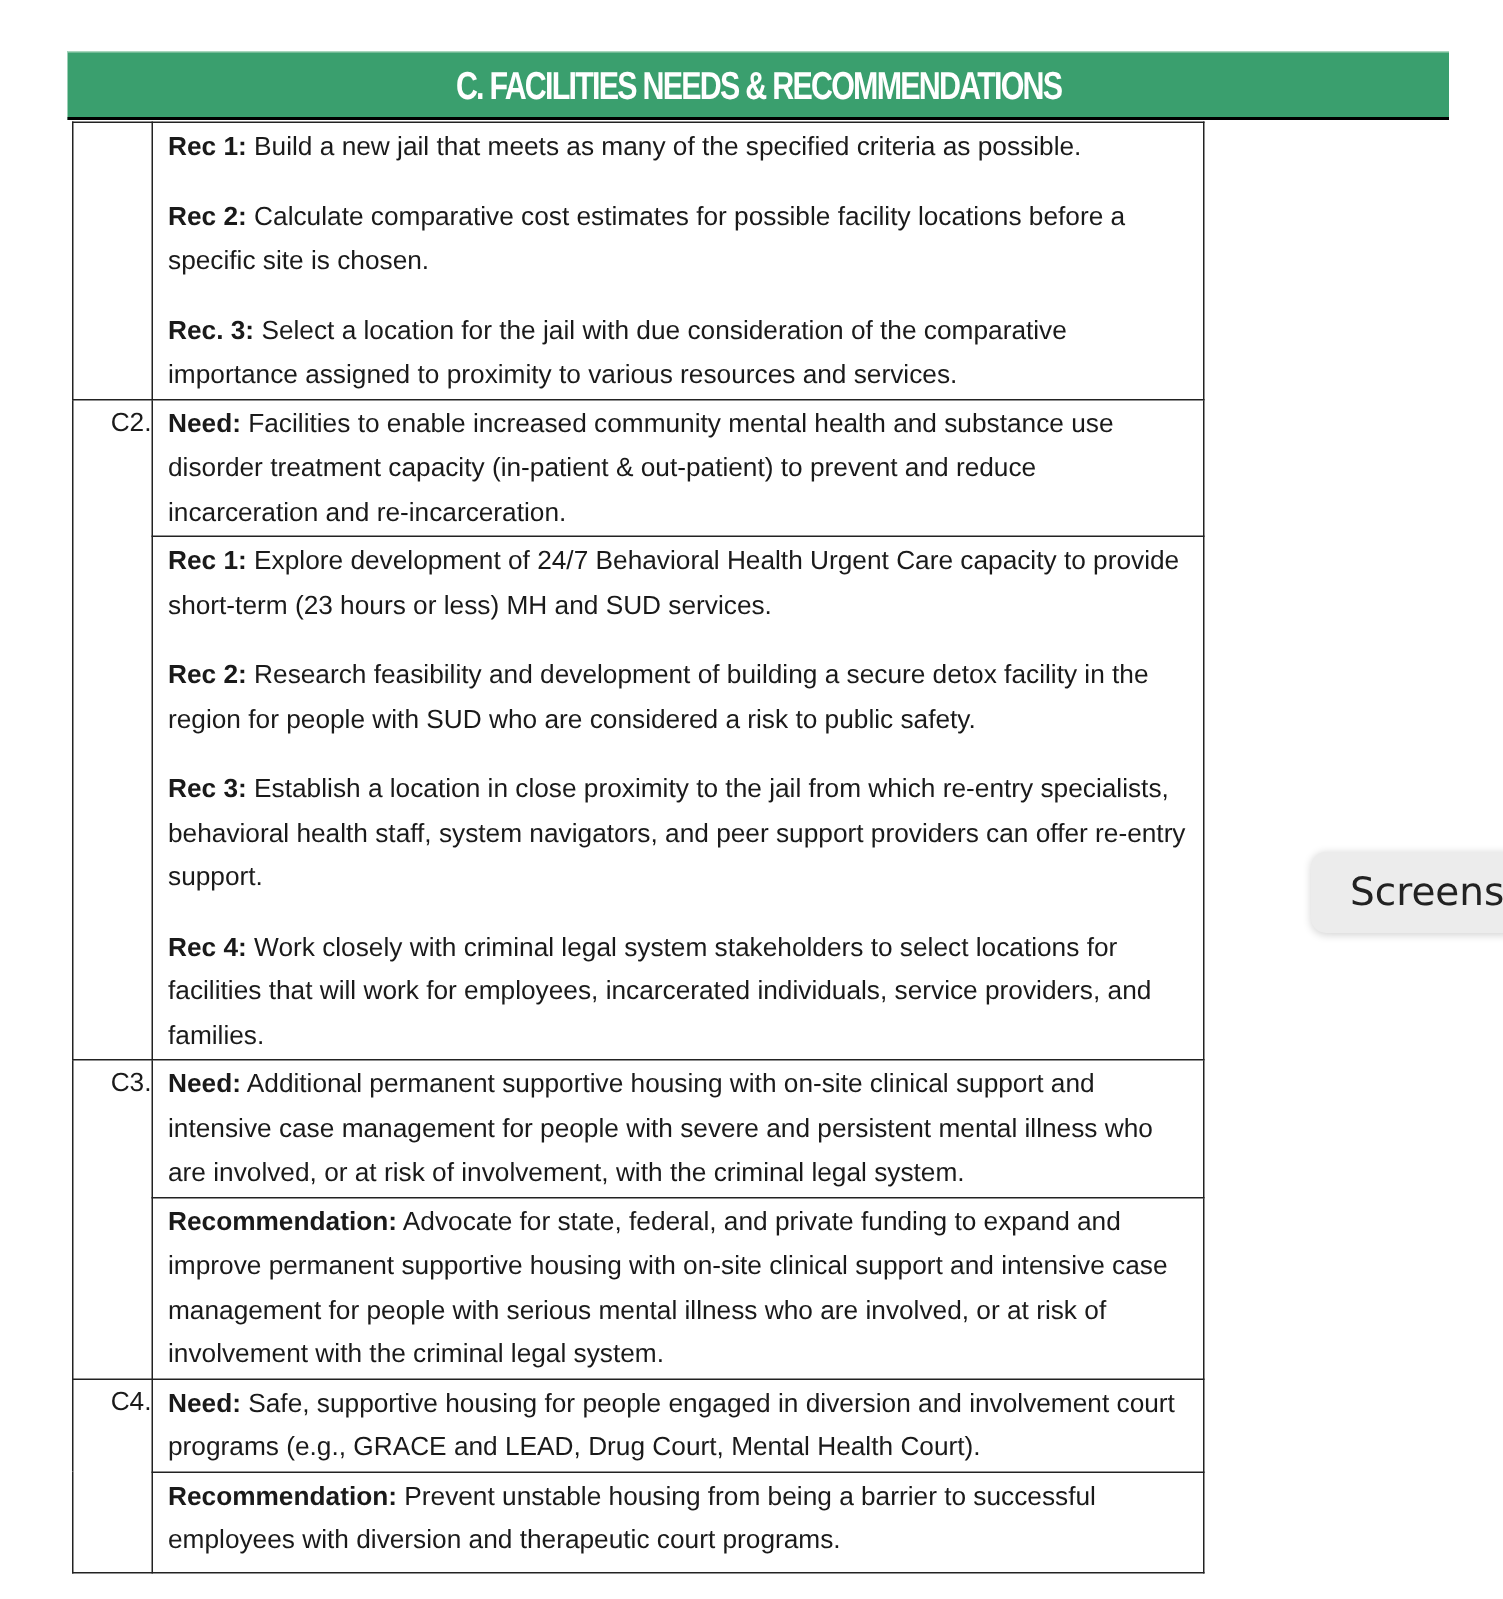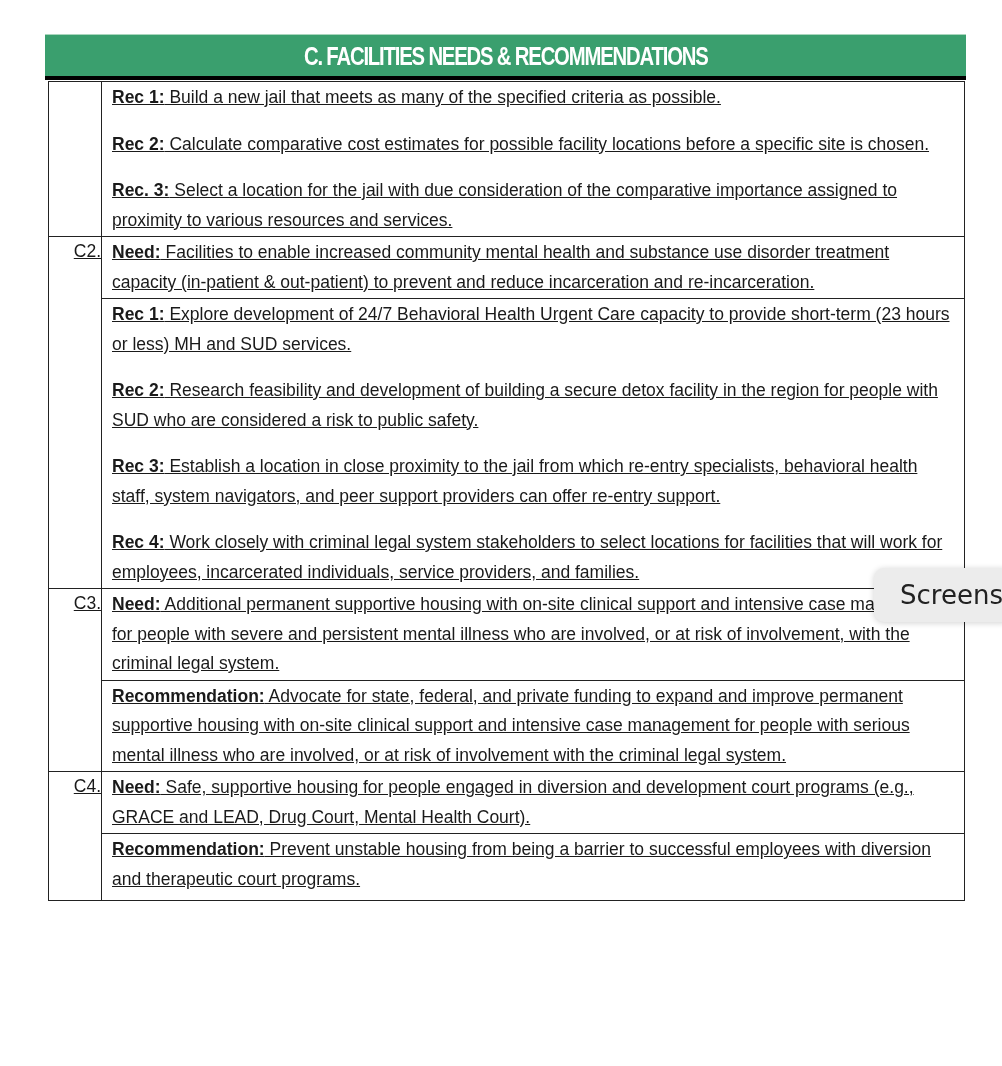--- a/index.html
+++ b/index.html
@@ -16,44 +16,43 @@
       color: #1a1a1a;
     }
     .header-band {
       position: absolute;
       left: 45px;
       top: 34px;
       width: 921px;
       height: 46px;
       background: #3a9f6e;
       border-top: 1px solid #a9d6bd;
-      border-bottom: 4px solid #000000;
+      border-bottom: 2px solid #000000;
       box-sizing: border-box;
       display: flex;
       align-items: center;
       justify-content: center;
     }
     .header-title {
       color: #ffffff;
       font-family: "Liberation Sans", sans-serif;
       font-weight: bold;
       font-size: 26px;
       letter-spacing: -1.5px;
       transform: scaleX(0.78);
       white-space: nowrap;
       padding-top: 2px;
     }
     table.facilities {
       position: absolute;
       left: 48px;
       top: 81px;
-      width: 917px;
+      width: 755px;
       border-collapse: collapse;
       table-layout: fixed;
-      text-decoration: underline;
     }
     table.facilities td {
       border: 1px solid #222222;
       vertical-align: top;
       font-size: 17.5px;
       line-height: 29.5px;
       padding: 0;
     }
     td.id-cell {
       width: 53px;
@@ -150,21 +149,21 @@
       <td class="body-cell">
         <p><span class="lbl">Recommendation:</span><span> Advocate for state, federal, and private funding to expand and improve permanent supportive housing with on-site clinical support and intensive case management for people with serious mental illness who are involved, or at risk of involvement with the criminal legal system.</span></p>
       </td>
     </tr>
 
     <tr>
       <td class="id-cell" rowspan="2">
           <span>C4.</span>
         </td>
       <td class="body-cell">
-        <p><span class="lbl">Need:</span><span> Safe, supportive housing for people engaged in diversion and development court programs (e.g., GRACE and LEAD, Drug Court, Mental Health Court).</span></p>
+        <p><span class="lbl">Need:</span><span> Safe, supportive housing for people engaged in diversion and involvement court programs (e.g., GRACE and LEAD, Drug Court, Mental Health Court).</span></p>
       </td>
     </tr>
     <tr>
       <td class="body-cell">
         <p style="padding-bottom:5px"><span class="lbl">Recommendation:</span><span> Prevent unstable housing from being a barrier to successful employees with diversion and therapeutic court programs.</span></p>
       </td>
     </tr>
   </tbody>
 </table>
 

